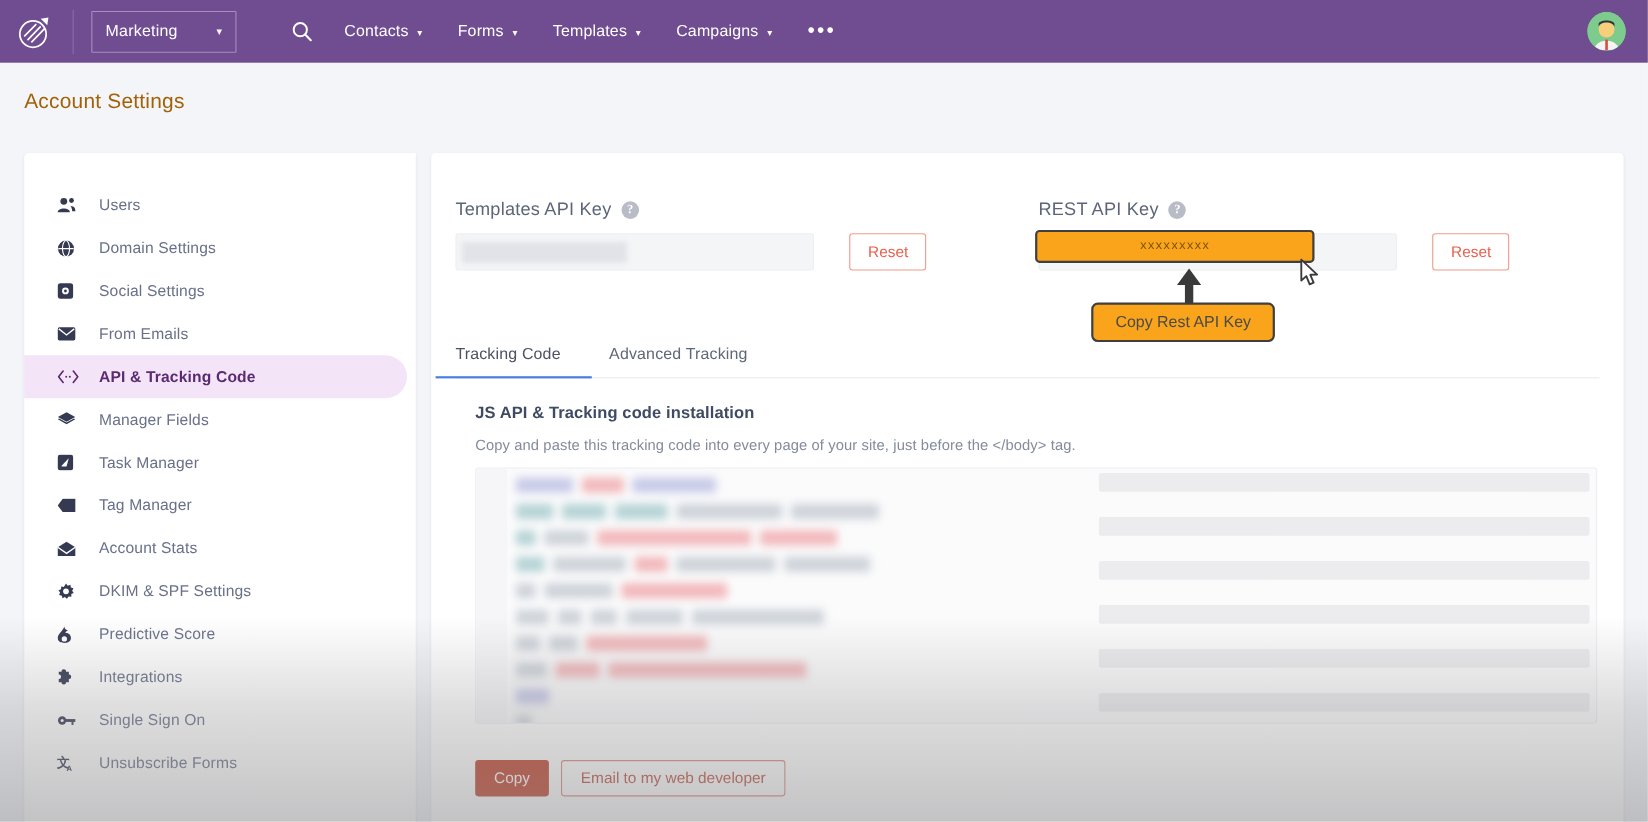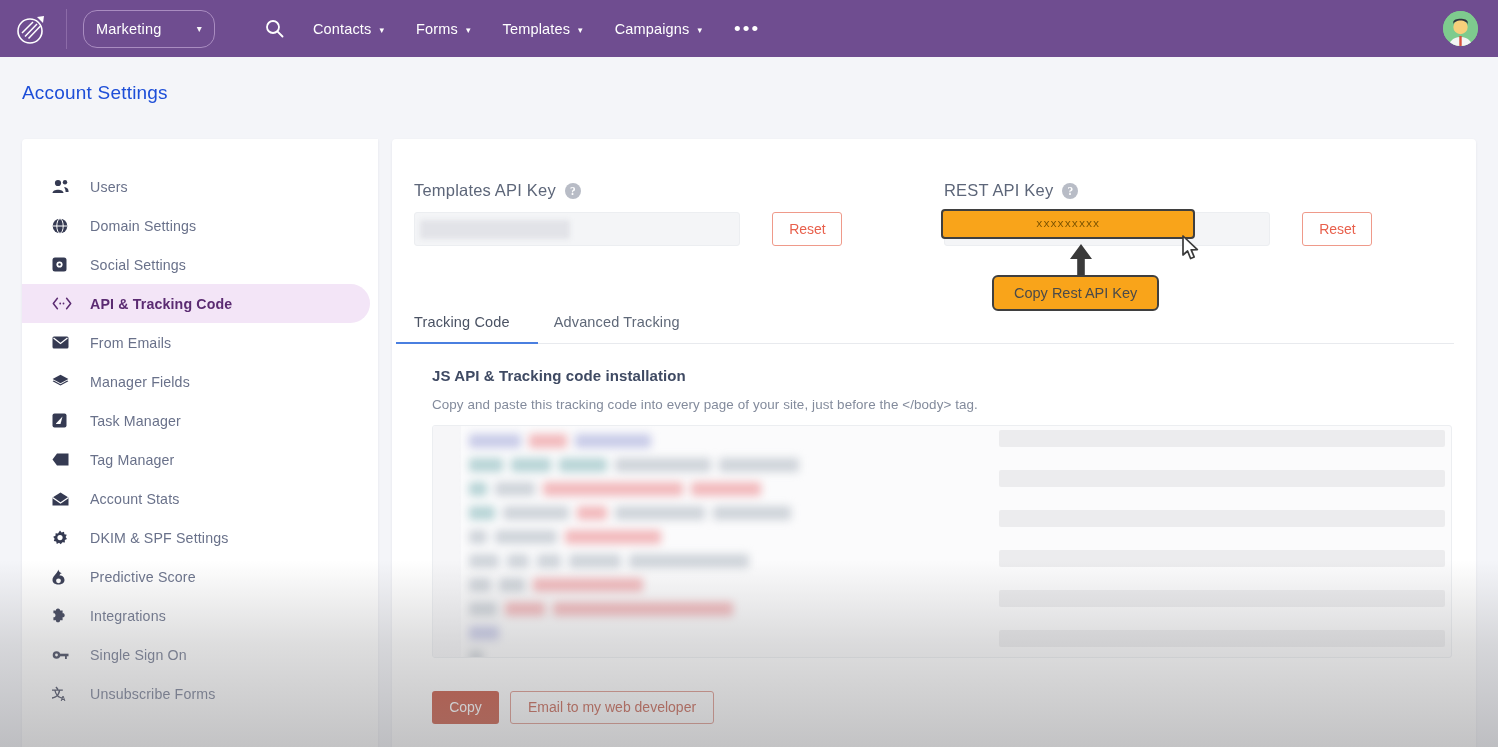--- a/index.html
+++ b/index.html
@@ -20,21 +20,21 @@
   .logo-wrap {
     width: 48px; height: 57px; margin-left: 8px;
     display: flex; align-items: center; justify-content: center;
   }
   .logo-svg { width: 34px; height: 34px; display: block; }
   .nav-divider {
     width: 1px; height: 40px; background: #8c6ba8; margin: 0 16px 0 10px;
   }
   .org-select {
     min-width: 132px; height: 38px;
-    border: 1px solid #a98cc0; border-radius: 14px;
+    border: 1px solid #a98cc0; border-radius: 1px;
     display: flex; align-items: center; justify-content: space-between;
     padding: 0 12px;
     color: #ffffff; font-size: 14.5px; letter-spacing: .2px;
   }
   .org-select .caret { margin-left: 18px; font-size: 10px; opacity: .95; }
   .nav-search {
     margin-left: 44px; margin-right: 8px;
     width: 30px; height: 30px;
     display: flex; align-items: center; justify-content: center;
   }
@@ -50,21 +50,21 @@
   .avatar {
     position: absolute; right: 20px; top: 11px;
     width: 35px; height: 35px; border-radius: 50%;
     background: #7ecb8e; overflow: hidden;
   }
   .avatar svg { display: block; width: 35px; height: 35px; }
 
   
   .page-title {
     position: absolute; top: 82px; left: 22px;
-    font-size: 19px; color: #1d4ed8; letter-spacing: .2px;
+    font-size: 19px; color: #a16207; letter-spacing: .2px;
   }
 
   
   .sidebar {
     position: absolute; top: 139px; left: 22px;
     width: 356px; height: 640px;
     background: #ffffff;
     border-radius: 4px 0 0 4px;
     box-shadow: 0 1px 3px rgba(30,35,60,.07);
     padding-top: 28px;
@@ -307,40 +307,40 @@
     <span class="s-ico">
         <svg width="15" height="15" viewBox="0 0 15 15">
           <rect x="0.5" y="0.5" width="14" height="14" rx="2.5" fill="currentColor"></rect>
           <circle cx="7.5" cy="7.5" r="3.1" fill="#ffffff"></circle>
           <circle cx="7.5" cy="7.5" r="1.3" fill="currentColor"></circle>
         </svg>
       </span>
     <span class="s-label">Social Settings</span>
   </div>
 
+  <div class="side-item">
+    <span class="s-ico">
+        <svg width="17" height="13" viewBox="0 0 17 13">
+          <rect x="0.5" y="0.5" width="16" height="12" rx="1.5" fill="currentColor"></rect>
+          <path d="M1.5 2 L8.5 7.5 L15.5 2" fill="none" stroke="#ffffff" stroke-width="1.3"></path>
+        </svg>
+      </span>
+    <span class="s-label">From Emails</span>
+  </div>
+
   <div class="side-item active">
     <span class="s-ico">
         <svg width="20" height="13" viewBox="0 0 20 13">
           <path d="M5.4 1.3 L1.3 6.5 L5.4 11.7" fill="none" stroke="currentColor" stroke-width="1.5" stroke-linecap="round" stroke-linejoin="round"></path>
           <path d="M14.6 1.3 L18.7 6.5 L14.6 11.7" fill="none" stroke="currentColor" stroke-width="1.5" stroke-linecap="round" stroke-linejoin="round"></path>
           <circle cx="8.2" cy="6.5" r=".9" fill="currentColor"></circle>
           <circle cx="11.5" cy="6.5" r=".9" fill="currentColor"></circle>
         </svg>
       </span>
     <span class="s-label">API &amp; Tracking Code</span>
-  </div>
-
-  <div class="side-item">
-    <span class="s-ico">
-        <svg width="17" height="13" viewBox="0 0 17 13">
-          <rect x="0.5" y="0.5" width="16" height="12" rx="1.5" fill="currentColor"></rect>
-          <path d="M1.5 2 L8.5 7.5 L15.5 2" fill="none" stroke="#ffffff" stroke-width="1.3"></path>
-        </svg>
-      </span>
-    <span class="s-label">From Emails</span>
   </div>
 
   <div class="side-item">
     <span class="s-ico">
         <svg width="17" height="15" viewBox="0 0 17 15">
           <path d="M8.5 0.7 L16.4 5 L8.5 9.3 L0.6 5 Z" fill="currentColor"></path>
           <path d="M8.5 10.2 L15.2 6.5 L16.4 7.2 L8.5 11.6 L0.6 7.2 L1.8 6.5 Z" fill="currentColor"></path>
         </svg>
       </span>
     <span class="s-label">Manager Fields</span>

